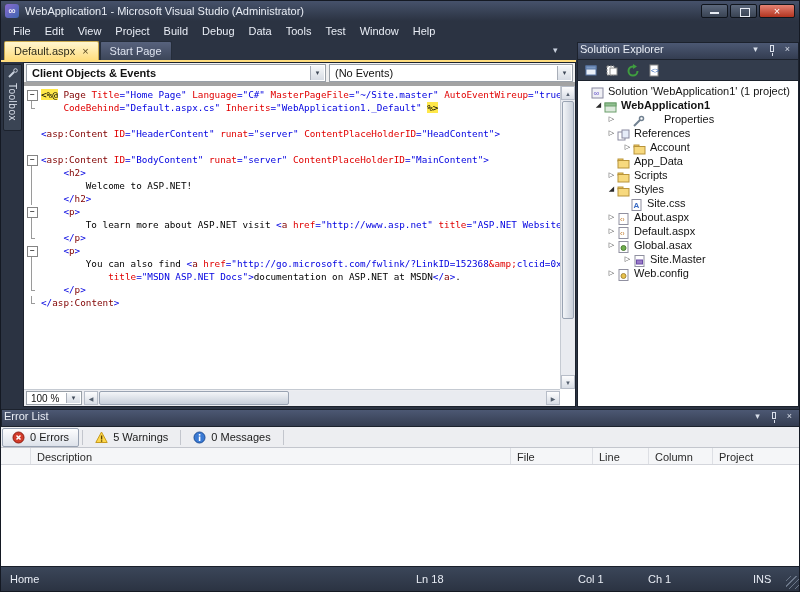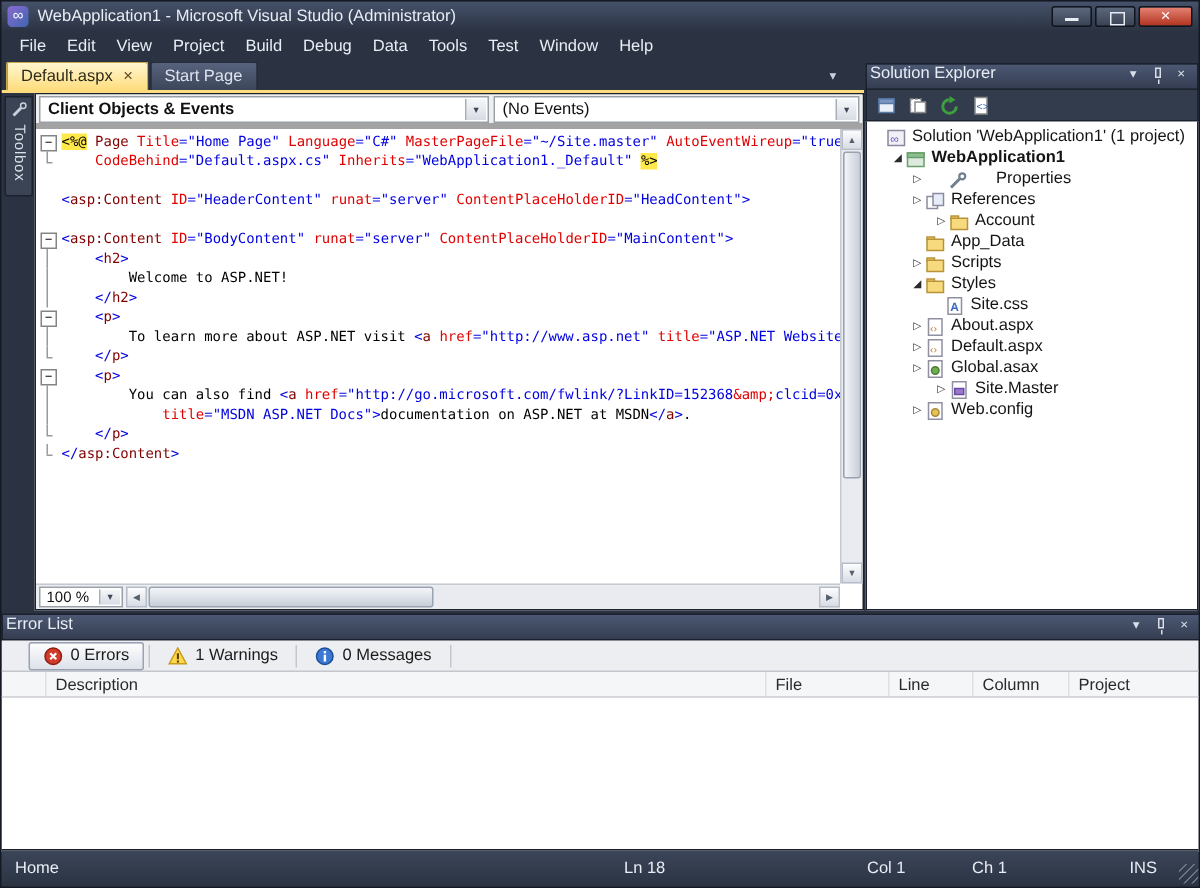--- a/index.html
+++ b/index.html
@@ -103,21 +103,21 @@
   .se-tool { width:17px; height:17px; display:flex; align-items:center; justify-content:center; border-radius:2px; }
   .se-tree { flex:1; background:#fff; border:1px solid #1C222D; border-top:none; overflow:hidden; padding-top:3px; }
   .tree-row { display:flex; align-items:center; height:14px; cursor:default; }
   .tree-arrow { width:11px; flex:0 0 11px; font-size:7px; color:#2A2A2A; text-align:center; }
   .tree-icon { width:14px; flex:0 0 14px; height:12px; margin-right:3px; }
   .tree-label { font-size:11px; color:#141414; white-space:nowrap; }
   .tree-label.bold { font-weight:bold; }
 
   
   .errorlist { position:absolute; left:0; top:408px; width:800px; height:159px; display:flex; flex-direction:column; }
-  .el-toolbar { height:21px; background:#EDEEF1; border-bottom:1px solid #C3C6CD; display:flex; align-items:center; padding-left:18px; }
+  .el-toolbar { height:21px; background:#EDEEF1; border-bottom:1px solid #C3C6CD; display:flex; align-items:center; padding-left:1px; }
   .el-filter { display:flex; align-items:center; gap:5px; font-size:11px; color:#1a1a1a; height:19px; padding:0 9px; cursor:default; }
   .el-filter.active { background:linear-gradient(#FDFDFE,#DDE2EA); border:1px solid #98A2B2; border-radius:2px; }
   .el-ficon { width:13px; height:13px; display:inline-flex; }
   .el-sep { width:1px; height:15px; background:#C3C6CD; margin:0 3px; }
   .el-header { height:17px; background:#F5F6F8; border-bottom:1px solid #D4D6DC; display:flex; font-size:11px; color:#2a2a2a; }
   .el-iconcol { flex:0 0 30px; border-right:1px solid #DDDFE4; }
   .el-col { padding:1px 0 0 6px; border-right:1px solid #DDDFE4; display:flex; align-items:center; }
   .el-col-0 { flex:1; }
   .el-col-1 { flex:0 0 82px; }
   .el-col-2 { flex:0 0 56px; }
@@ -462,21 +462,21 @@
         </div>
         <div class="el-sep"></div>
         <div class="el-filter">
           <span class="el-ficon">
             <svg width="13" height="13">
               <path d="M6.5 1 L12.2 11.5 H0.8 Z" fill="#FFD84A" stroke="#C79B1E"></path>
               <rect x="5.9" y="4.5" width="1.4" height="4" fill="#5A4200"></rect>
               <rect x="5.9" y="9.3" width="1.4" height="1.4" fill="#5A4200"></rect>
             </svg>
           </span>
-          <span>1 Warnings</span>
+          <span>5 Warnings</span>
         </div>
         <div class="el-sep"></div>
         <div class="el-filter">
           <span class="el-ficon">
             <svg width="13" height="13">
               <circle cx="6.5" cy="6.5" r="5.5" fill="#3A7AD4" stroke="#1E4E96"></circle>
               <rect x="5.8" y="3" width="1.6" height="1.6" fill="#fff"></rect>
               <rect x="5.8" y="5.5" width="1.6" height="4.5" fill="#fff"></rect>
             </svg>
           </span>

